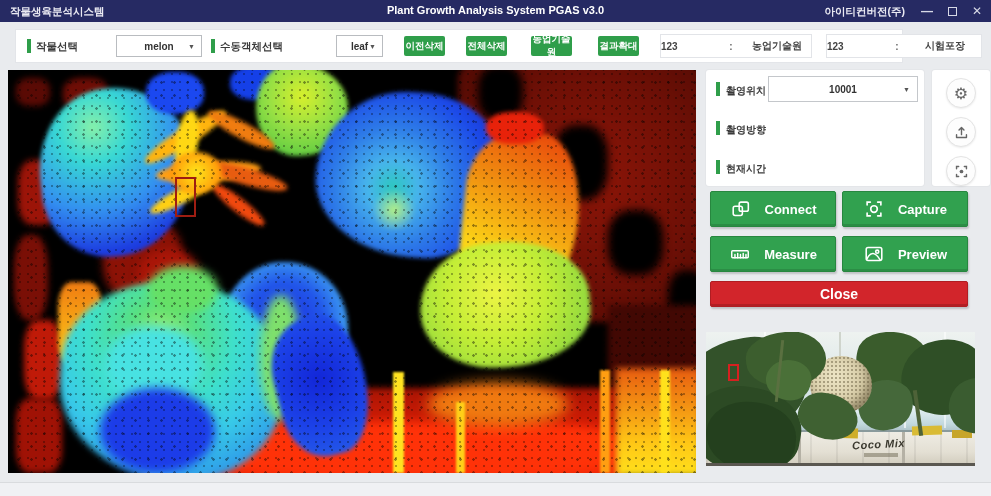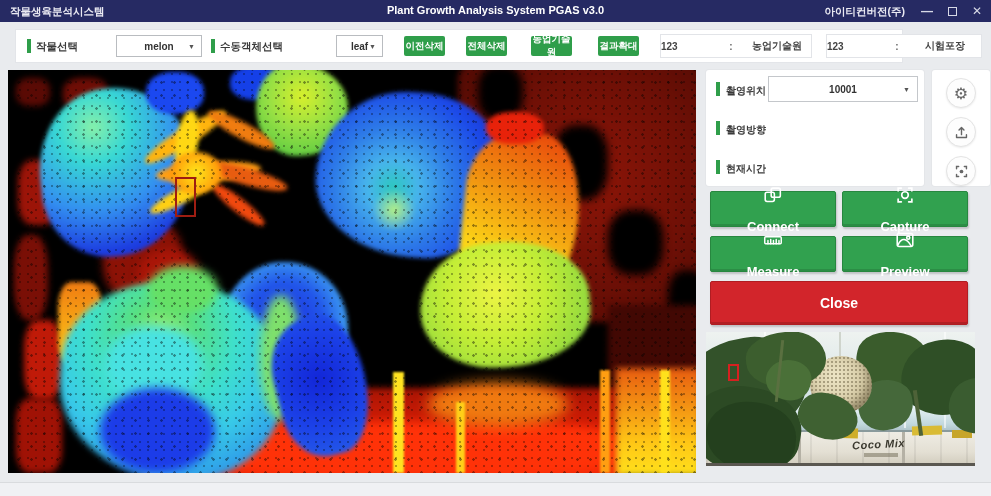--- a/index.html
+++ b/index.html
@@ -92,25 +92,24 @@
     position:absolute; left:710px; top:191px; width:258px;
     display:grid; grid-template-columns:1fr 1fr; gap:9px 6px;
   }
   .act-btn {
     height:36px; background:#31a14f; border:1px solid #27873f; border-radius:2px;
     color:#fff; font-size:13px; font-weight:bold;
     font-family:"Liberation Sans","DejaVu Sans",sans-serif;
     display:flex; align-items:center; justify-content:center; gap:13px;
     box-shadow: inset 0 -2px 0 rgba(0,0,0,.12), 1px 2px 2px rgba(0,0,0,.18);
     cursor:pointer;
-    flex-direction:column;
   }
   .act-btn svg { flex:0 0 auto; }
   .close-btn {
-    grid-column:1 / span 2; height:44px;
+    grid-column:1 / span 2; height:26px;
     background:#d2252b; border:1px solid #b01d22; border-radius:2px;
     color:#fff; font-size:14px; font-weight:bold;
     font-family:"Liberation Sans","DejaVu Sans",sans-serif;
     box-shadow: inset 0 -2px 0 rgba(0,0,0,.15), 1px 2px 2px rgba(0,0,0,.18);
     cursor:pointer;
   }
   
   .photo {
     position:absolute; left:706px; top:332px; width:269px; height:134px;
     overflow:hidden; background:linear-gradient(180deg,#eef2f0 0%,#dde8e8 35%,#cfdfe3 55%,#dce3df 75%,#d6d4cc 100%);

